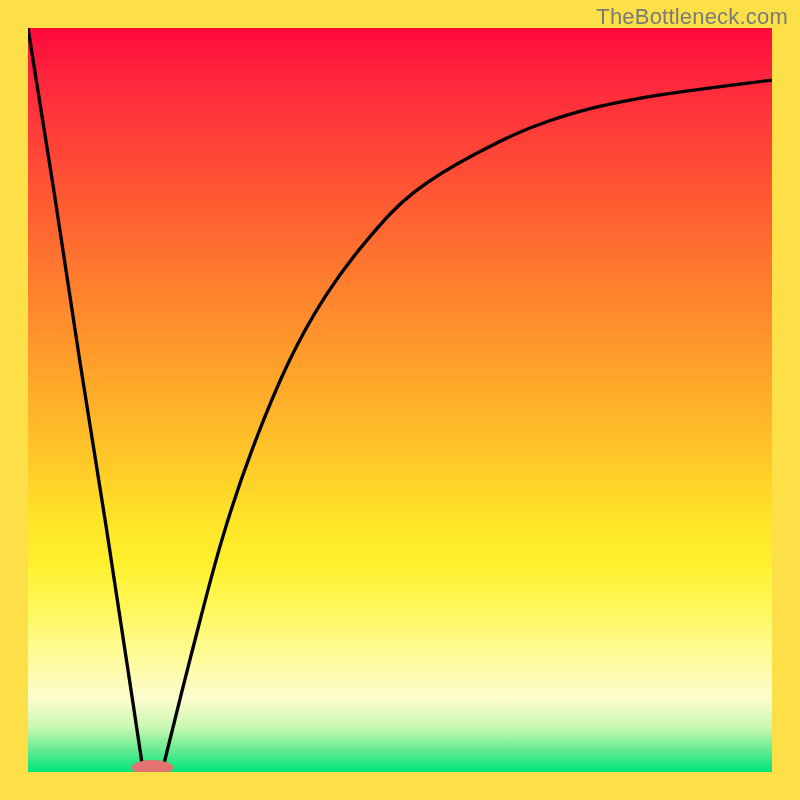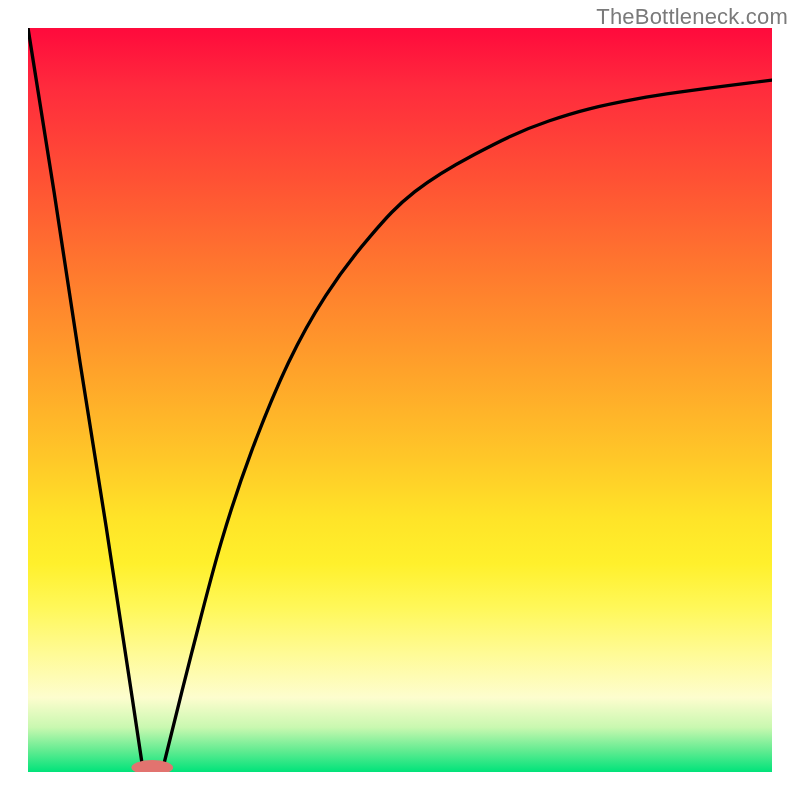--- a/index.html
+++ b/index.html
@@ -8,21 +8,21 @@
     width: 800px;
     height: 800px;
     overflow: hidden;
     background: #000;
     font-family: Arial, Helvetica, sans-serif;
   }
   .frame {
     position: relative;
     width: 800px;
     height: 800px;
-    background: #ffffff;
+    background: #fde047;
   }
   .plot-area {
     position: absolute;
     left: 28px;
     top: 28px;
     width: 744px;
     height: 744px;
     background: linear-gradient(
       to bottom,
       #ff0a3c 0%,

